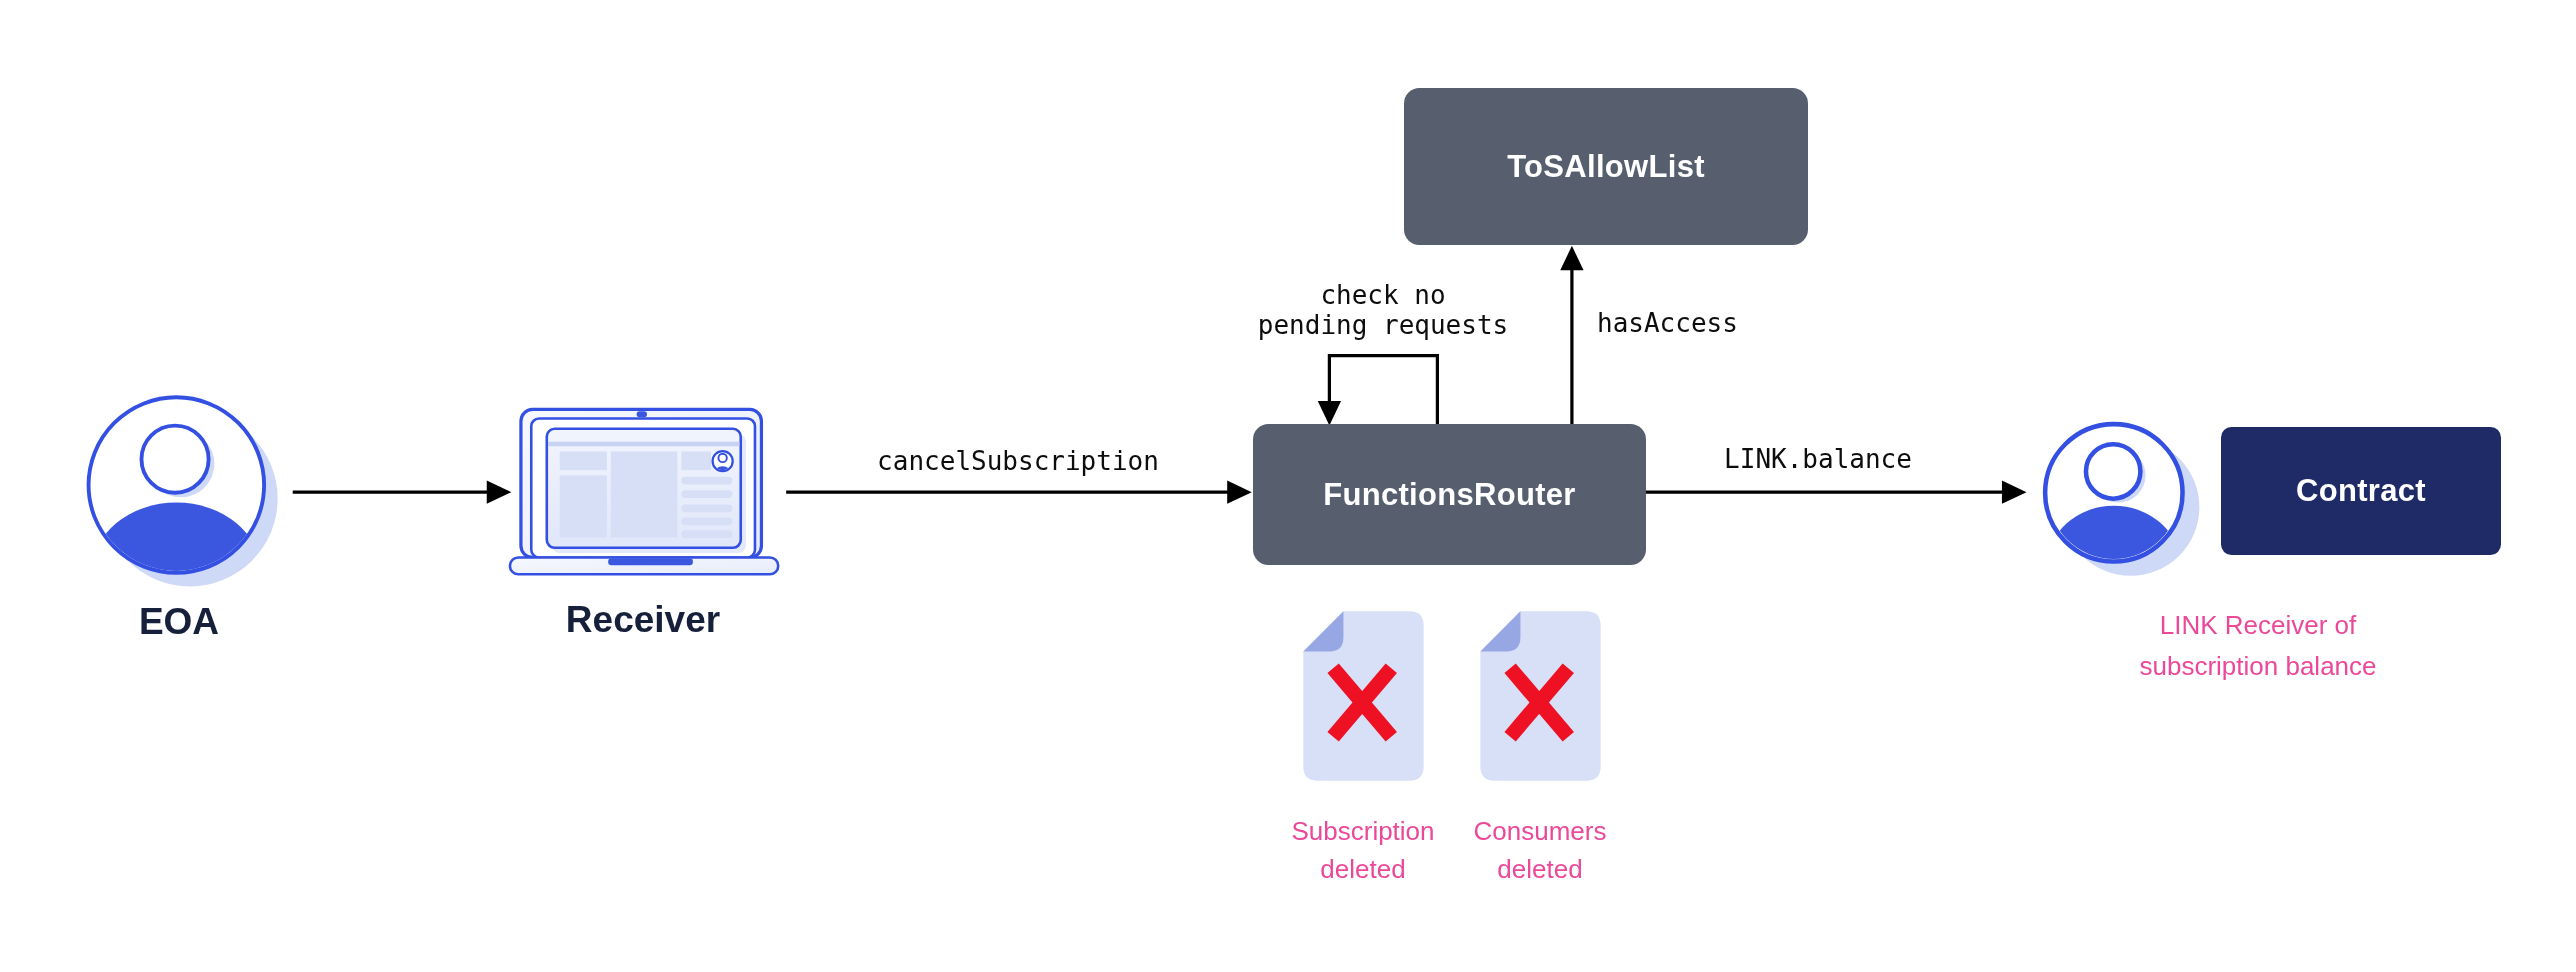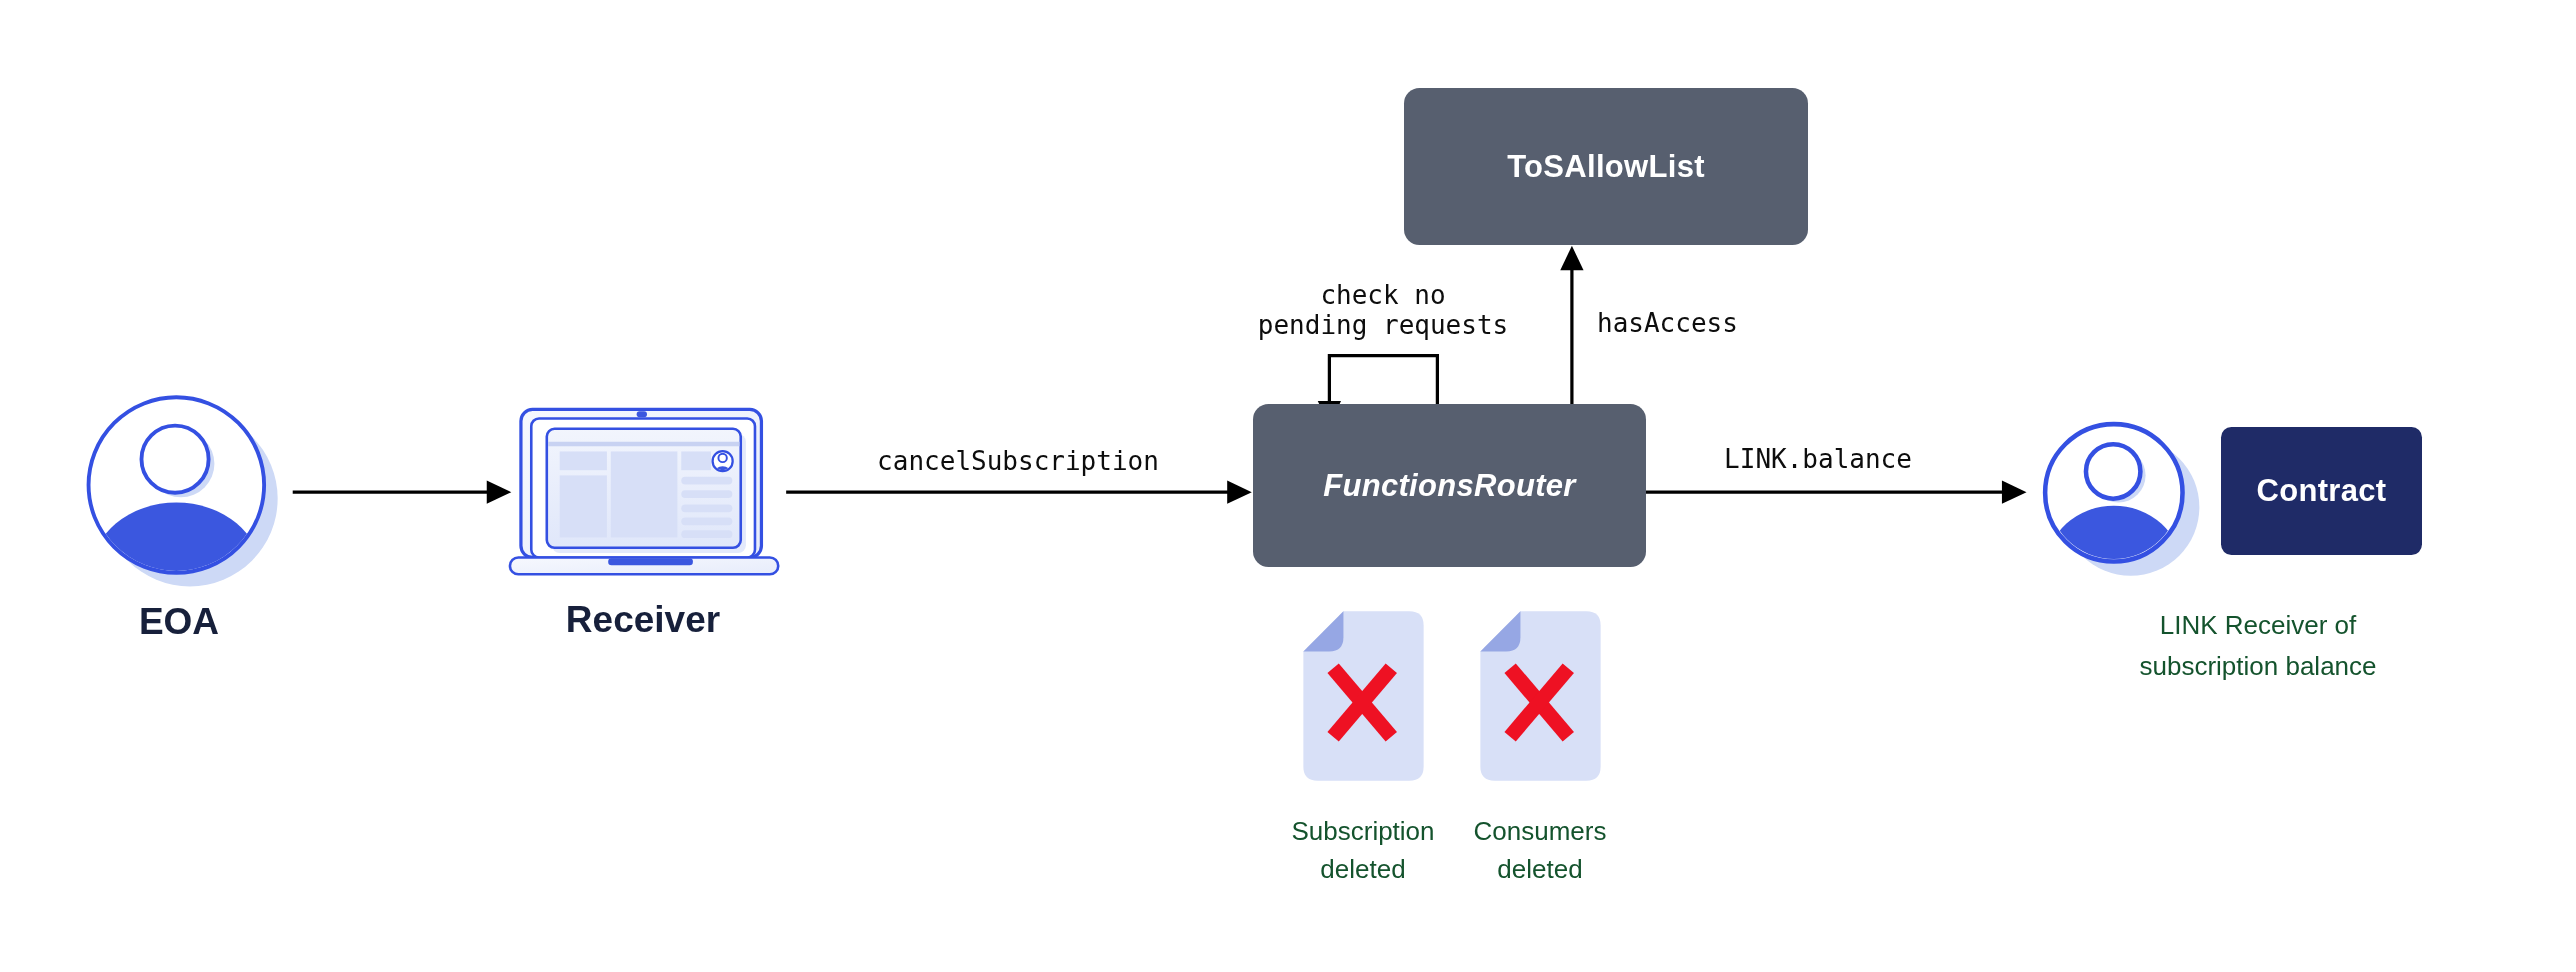--- a/index.html
+++ b/index.html
@@ -38,21 +38,21 @@
     color:#0d0d0d;
     white-space:pre-line;
     text-align:center;
   }
   .center-anchor{transform:translate(-50%,-50%);}
   .left-anchor{transform:translate(0,-50%);}
   .caption-label{
     position:absolute;
     transform:translate(-50%,0);
     font-size:26px;
-    color:#14532d;
+    color:#ec4899;
     text-align:center;
     white-space:pre-line;
     line-height:38px;
   }
   svg{display:block;}
 </style>
 </head>
 <body>
 
 <svg class="abs" style="left:0;top:0;" width="2576" height="972" viewBox="0 0 3982 1503">
@@ -152,21 +152,21 @@
 pending requests</div>
 
 <div class="mono-label left-anchor" style="left:1597px;top:323px;">hasAccess</div>
 
 <div class="mono-label center-anchor" style="left:1818px;top:459px;">LINK.balance</div>
 
 <div class="node-box slate" style="left:1404px;top:88px;width:404px;height:157px;">
   <span>ToSAllowList</span>
 </div>
 
-<div class="node-box slate" style="left:1253px;top:404px;width:393px;height:163px;font-style:italic;">
+<div class="node-box slate" style="left:1253px;top:424px;width:393px;height:141px;">
   <span>FunctionsRouter</span>
 </div>
 
 <svg class="abs" style="left:1302px;top:610px;" width="123" height="172" viewBox="0 0 190 266">
   <path d="M64 2 H166 Q188 2 188 24 V242 Q188 264 166 264 H24 Q2 264 2 242 V64 Z" fill="#d8e0f7"></path>
   <path d="M64 2 L64 42 Q64 64 42 64 L2 64 Z" fill="#96a7e4"></path>
   <g stroke="#ee1123" stroke-width="23">
     <line x1="48" y1="90" x2="138" y2="196"></line>
     <line x1="138" y1="90" x2="48" y2="196"></line>
   </g>
@@ -192,16 +192,16 @@
     </clipPath>
   <g clip-path="url(#rcvClip)">
     <ellipse cx="117" cy="232" rx="104" ry="95" fill="#3b57df"></ellipse>
   </g>
   <circle cx="124" cy="90" r="42" fill="#cdd9f6"></circle>
   <circle cx="116" cy="84" r="42" fill="#ffffff" stroke="#3450e2" stroke-width="7"></circle>
 </svg>
 <div class="caption-label" style="left:2258px;top:605px;line-height:41px;">LINK Receiver of
 subscription balance</div>
 
-<div class="node-box navy" style="left:2221px;top:427px;width:201px;height:128px;">
+<div class="node-box navy" style="left:2221px;top:427px;width:280px;height:128px;">
   <span>Contract</span>
 </div>
 
 
 </body></html>

